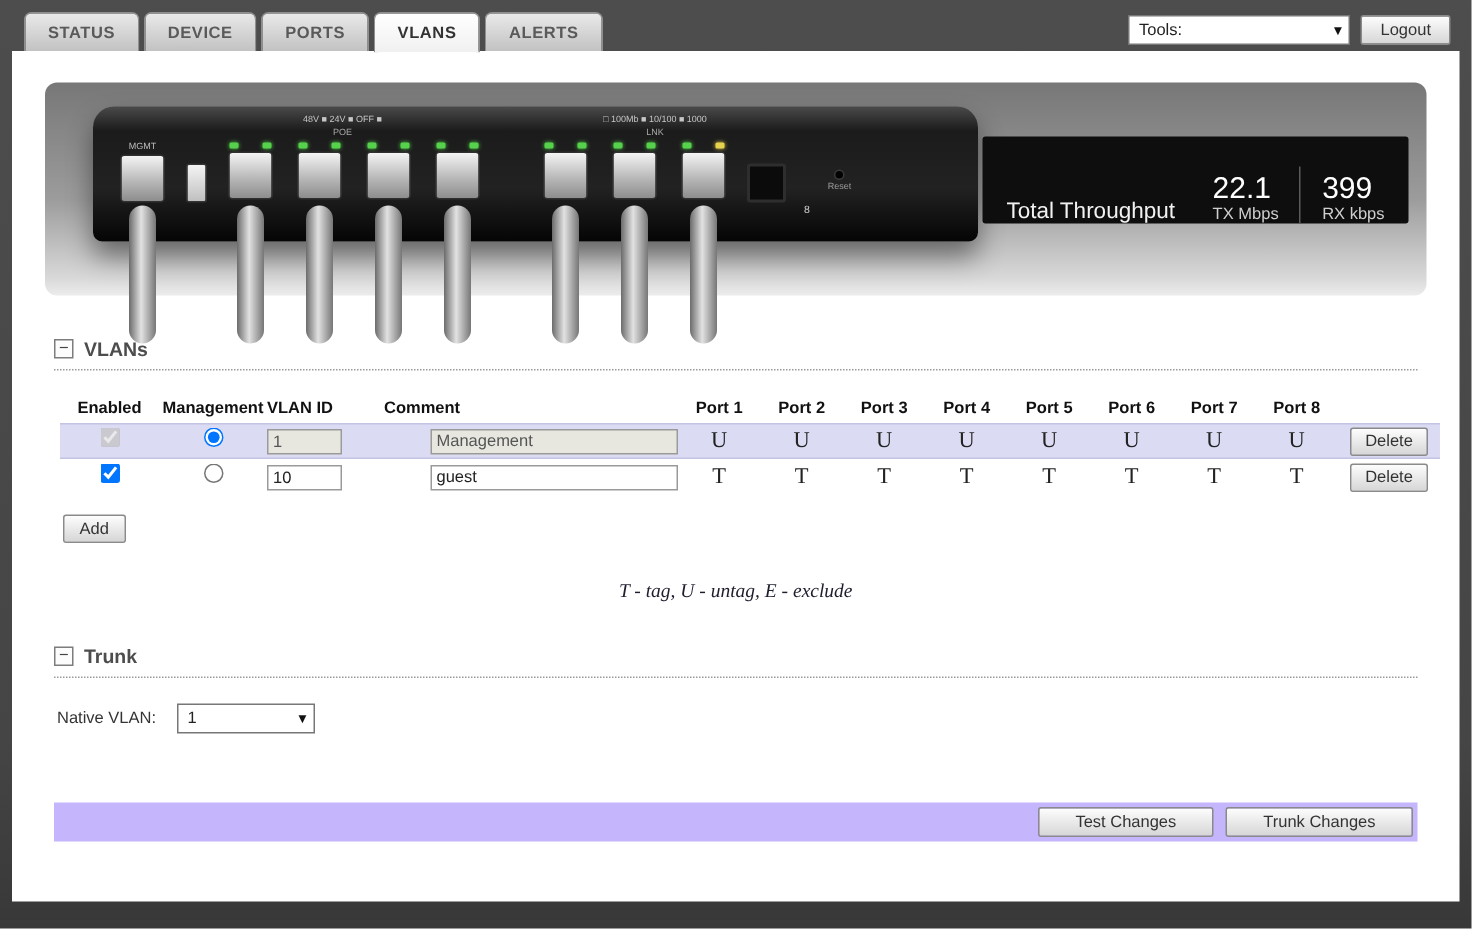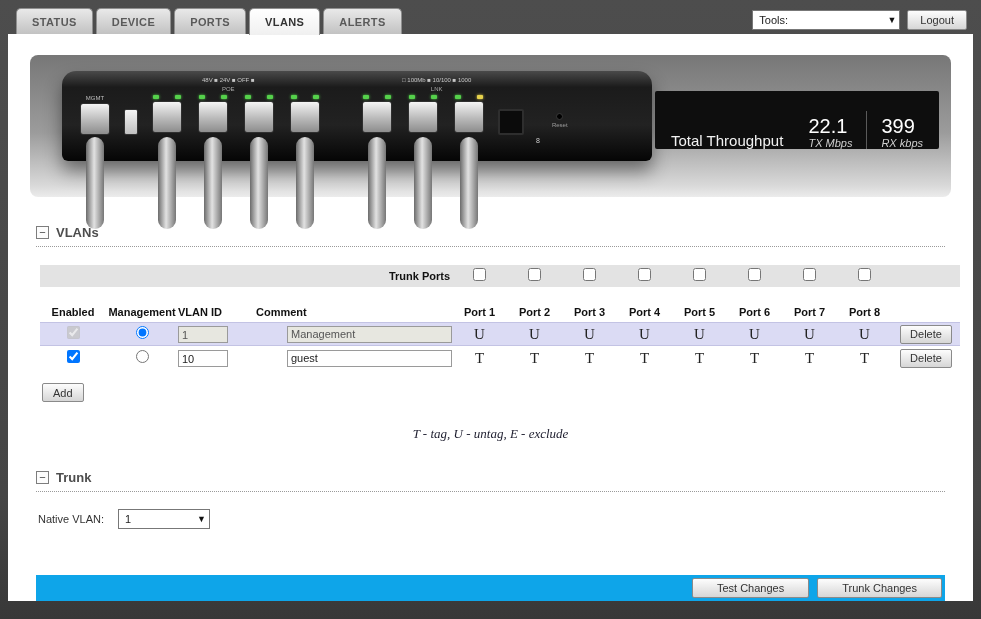--- a/index.html
+++ b/index.html
@@ -79,21 +79,21 @@
   .reset-dot { width: 7px; height: 7px; border-radius: 50%; background: #000; border: 1px solid #3a3a3a; margin: 0 auto; }
   .reset-label { font-size: 6px; color: #9d9d9d; margin-top: 2px; }
   .throughput {
     position: absolute; right: 12px; top: 36px; width: 284px; height: 58px;
     background: #0e0e0e; border-radius: 2px; display: flex; align-items: flex-end;
     color: #fff; padding: 0 16px; gap: 14px;
   }
   .tp-title { font-size: 15px; color: #f2f2f2; flex: 1; }
   .tp-group { text-align: left; }
   .tp-value { font-size: 20px; color: #fff; line-height: 1.05; margin-top: 25px; }
-  .tp-unit { font-size: 11px; color: #cfcfcf; font-style: italic; }
+  .tp-unit { font-size: 11px; color: #cfcfcf; }
   .tp-div { width: 1px; height: 38px; background: #5a5a5a; }
   
   .section-head {
     margin: 28px 28px 0 28px; padding-bottom: 6px;
     border-bottom: 1px dotted #9a9a9a;
     display: flex; align-items: center; gap: 7px;
   }
   .collapse-box {
     width: 13px; height: 13px; border: 1px solid #7d7d7d; background: #fcfcfc;
     font-size: 11px; line-height: 10px; text-align: center; color: #444; cursor: pointer;
@@ -123,21 +123,21 @@
   
   .native-row { margin: 17px 0 0 30px; display: flex; align-items: center; gap: 14px; }
   .native-label { font-size: 11px; color: #333; }
   .mini-select {
     width: 92px; height: 20px; background: #fff; border: 1px solid #777;
     font-size: 11px; color: #222; display: flex; align-items: center;
     justify-content: space-between; padding: 0 3px 0 6px; cursor: pointer;
   }
   
   .footer-strip {
-    margin: 46px 28px 0 28px; height: 26px; background: #0ea5e9;
+    margin: 46px 28px 0 28px; height: 26px; background: #c4b5fd;
     display: flex; align-items: center; justify-content: flex-end; gap: 8px; padding-right: 3px;
   }
   .footer-strip .btn { padding: 2px 24px; }
   input[type="checkbox"], input[type="radio"] { cursor: pointer; }
 </style>
 </head>
 <body>
 
 <div class="tabbar">
   <div class="tab">STATUS</div>
@@ -254,31 +254,20 @@
     </div>
   </div>
 
   
   <div class="section-head">
     <div class="collapse-box">−</div>
     <div class="section-title">VLANs</div>
   </div>
 
   
-  <div class="vrow band">
-    <span class="blabel">Trunk Ports</span>
-    <span class="cell-c"><input type="checkbox" style=""></span>
-    <span class="cell-c"><input type="checkbox" style=""></span>
-    <span class="cell-c"><input type="checkbox" style=""></span>
-    <span class="cell-c"><input type="checkbox" style=""></span>
-    <span class="cell-c"><input type="checkbox" style=""></span>
-    <span class="cell-c"><input type="checkbox" style=""></span>
-    <span class="cell-c"><input type="checkbox" style=""></span>
-    <span class="cell-c"><input type="checkbox" style=""></span>
-  </div>
 
   
   <div class="vrow headrow">
     <span class="cell-c">Enabled</span>
     <span class="cell-c">Management</span>
     <span class="h-left">VLAN ID</span>
     <span class="h-right">Comment</span>
     <span class="cell-c">Port 1</span>
     <span class="cell-c">Port 2</span>
     <span class="cell-c">Port 3</span>

